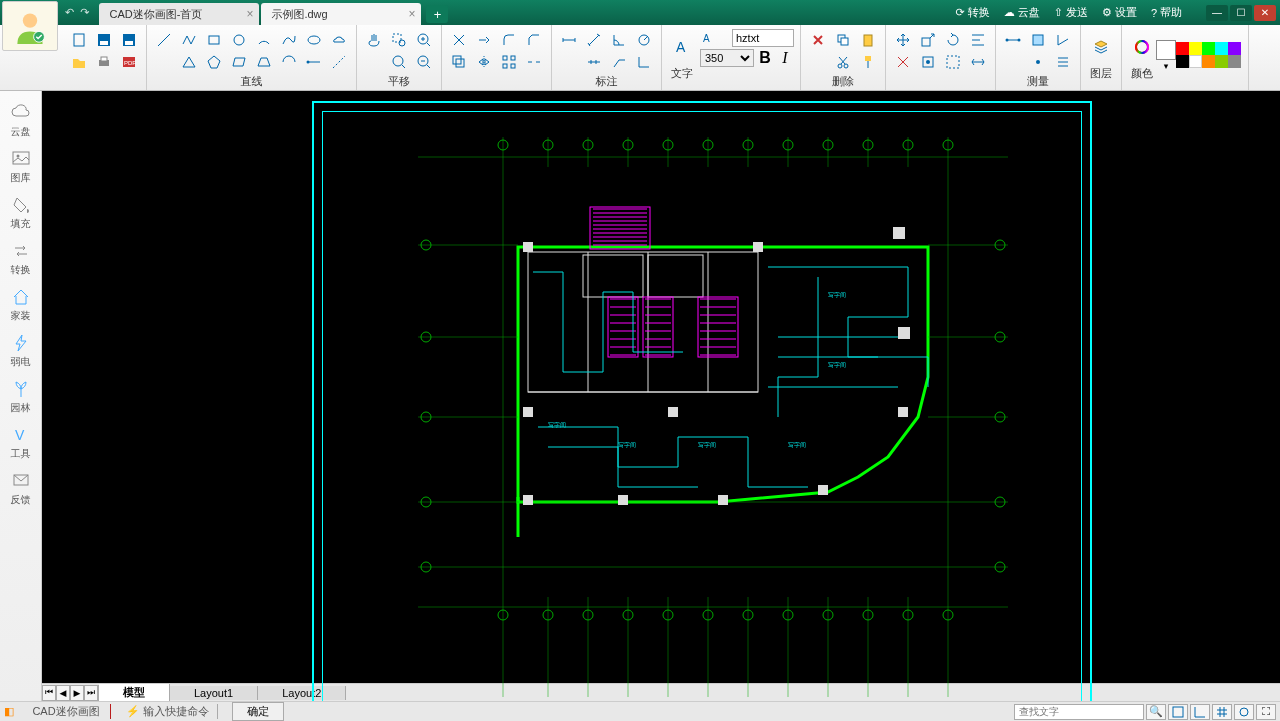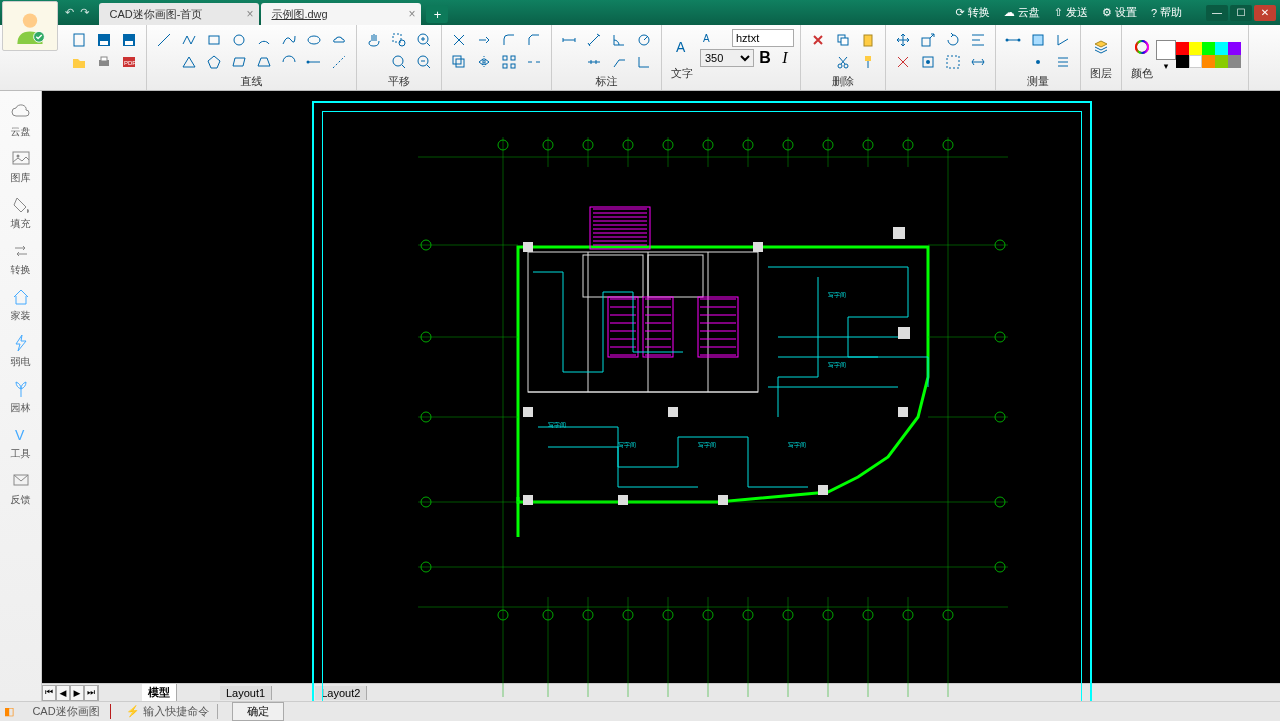--- a/index.html
+++ b/index.html
@@ -4,21 +4,21 @@
 <style>
 * { margin: 0; padding: 0; box-sizing: border-box; font-family: "Microsoft YaHei", Arial, sans-serif; }
 body { width: 1280px; height: 721px; background: #fff; overflow: hidden; display: flex; flex-direction: column; }
 .titlebar { height: 25px; background: linear-gradient(#108060, #0a6048); display: flex; align-items: center; color: #fff; font-size: 11px; }
 .avatar { width: 56px; height: 50px; background: #fbf8e8; border: 1px solid #ccc; display: flex; align-items: center; justify-content: center; position: absolute; top: 1px; left: 2px; z-index: 10; border-radius: 2px; }
 .avatar svg { width: 36px; height: 36px; }
 .nav-arrows { margin-left: 65px; display: flex; gap: 6px; }
 .nav-arrows span { cursor: pointer; opacity: 0.8; }
 .tabs { display: flex; margin-left: 10px; height: 25px; align-items: flex-end; }
 .tab { height: 22px; padding: 0 10px; background: #e8e8e8; color: #333; display: flex; align-items: center; font-size: 11px; min-width: 160px; border-radius: 3px 3px 0 0; margin-right: 2px; position: relative; }
-.tab.active { background: #f5f5f5; text-decoration: underline; }
+.tab.active { background: #f5f5f5; }
 .tab .close { position: absolute; right: 6px; color: #888; font-size: 12px; }
 .tab-add { width: 22px; height: 18px; background: #0d7a5a; border-radius: 3px; display: flex; align-items: center; justify-content: center; color: #fff; font-size: 13px; margin-left: 3px; margin-bottom: 2px; }
 .titlebar-right { margin-left: auto; display: flex; align-items: center; gap: 14px; padding-right: 4px; }
 .titlebar-right .item { display: flex; align-items: center; gap: 3px; font-size: 11px; cursor: pointer; }
 .window-controls { display: flex; gap: 2px; margin-left: 10px; }
 .window-controls div { width: 22px; height: 16px; background: #0a5a42; display: flex; align-items: center; justify-content: center; font-size: 10px; color: #fff; border-radius: 2px; }
 .window-controls div.close { background: #c04030; }
 .ribbon { height: 66px; background: linear-gradient(#fdfdfd, #ececec); border-bottom: 1px solid #bbb; display: flex; padding-left: 62px; }
 .ribbon-group { border-right: 1px solid #ccc; padding: 4px 6px; display: flex; flex-direction: column; }
 .ribbon-row { display: flex; gap: 3px; align-items: center; }
@@ -32,21 +32,21 @@
 .sidebar-item svg { width: 20px; height: 20px; }
 .sidebar-item span { font-size: 10px; color: #555; margin-top: 2px; }
 .canvas-wrap { flex: 1; display: flex; flex-direction: column; background: #000; }
 .canvas { flex: 1; position: relative; background: #000; }
 .drawing-frame { position: absolute; left: 270px; top: 10px; width: 780px; height: 655px; border: 2px solid #0ff; }
 .inner-frame { position: absolute; left: 8px; top: 8px; right: 8px; bottom: 8px; border: 1px solid #0ff; }
 .floorplan { position: absolute; left: 95px; top: 25px; width: 590px; height: 560px; }
 .model-tabs { height: 18px; background: #e8e8e8; border-top: 1px solid #ccc; display: flex; align-items: center; font-size: 11px; }
 .model-nav { display: flex; border-right: 1px solid #aaa; }
 .model-nav div { width: 14px; height: 16px; border: 1px solid #aaa; display: flex; align-items: center; justify-content: center; font-size: 9px; background: #f5f5f5; }
-.mtab { padding: 1px 6px; border-right: 1px solid #aaa; background: #ddd; cursor: pointer; margin-left: 43px; }
+.mtab { padding: 1px 24px; border-right: 1px solid #aaa; background: #ddd; cursor: pointer; }
 .mtab.active { background: #fff; font-weight: bold; }
 .statusbar { height: 20px; background: #e8e8e8; border-top: 1px solid #ccc; display: flex; align-items: center; font-size: 11px; }
 .status-left { display: flex; align-items: center; gap: 8px; padding-left: 4px; }
 .status-app { padding: 0 10px; border-right: 1px solid #b91c1c; color: #555; }
 .status-shortcut { padding: 0 8px; border-right: 1px solid #aaa; color: #555; display: flex; align-items: center; gap: 3px; }
 .cmd-input { flex: 0 0 260px; height: 16px; font-size: 10px; padding: 0 4px; border: 1px solid #aaa; color: #999; background: #fff; }
 .btn-confirm { padding: 1px 14px; font-size: 11px; border: 1px solid #aaa; background: #f0f0f0; margin-left: 6px; }
 .status-right { margin-left: auto; display: flex; align-items: center; gap: 2px; padding-right: 4px; }
 .search-box { width: 130px; height: 16px; font-size: 10px; border: 1px solid #aaa; padding: 0 4px; color: #999; }
 .status-icon { width: 20px; height: 16px; border: 1px solid #aaa; display: flex; align-items: center; justify-content: center; background: #f5f5f5; }
@@ -771,13 +771,38 @@
 <div class="statusbar">
   <div class="status-left">
     <span style="color:#f80">◧</span>
     <div class="status-app">CAD迷你画图</div>
     <div class="status-shortcut">
         <span>⚡</span>
         <span>输入快捷命令</span>
       </div>
     <button class="btn-confirm">确定</button>
   </div>
+  <div class="status-right">
+    <input class="search-box" placeholder="查找文字" style="">
+    <div class="status-icon">🔍</div>
+    <div class="status-icon">
+        <svg width="14" height="14">
+          <rect x="2" y="2" width="10" height="10" fill="none" stroke="#06a"></rect>
+        </svg>
+      </div>
+    <div class="status-icon">
+        <svg width="14" height="14">
+          <path d="M2 12 h10 M2 12 v-10" stroke="#06a" fill="none"></path>
+        </svg>
+      </div>
+    <div class="status-icon">
+        <svg width="14" height="14">
+          <path d="M2 5 h10 M2 9 h10 M5 2 v10 M9 2 v10" stroke="#06a"></path>
+        </svg>
+      </div>
+    <div class="status-icon">
+        <svg width="14" height="14">
+          <circle cx="7" cy="7" r="4" fill="none" stroke="#06a"></circle>
+        </svg>
+      </div>
+    <div class="status-icon">⛶</div>
+  </div>
 </div>
 
 </body></html>

